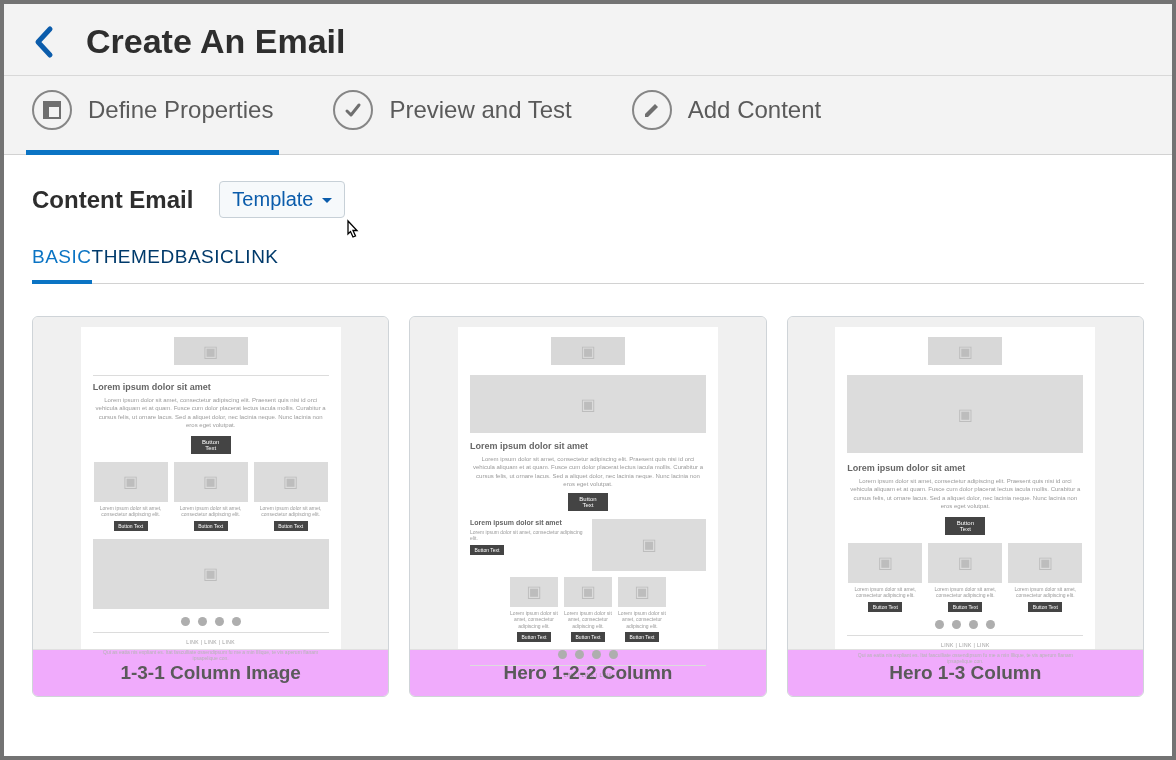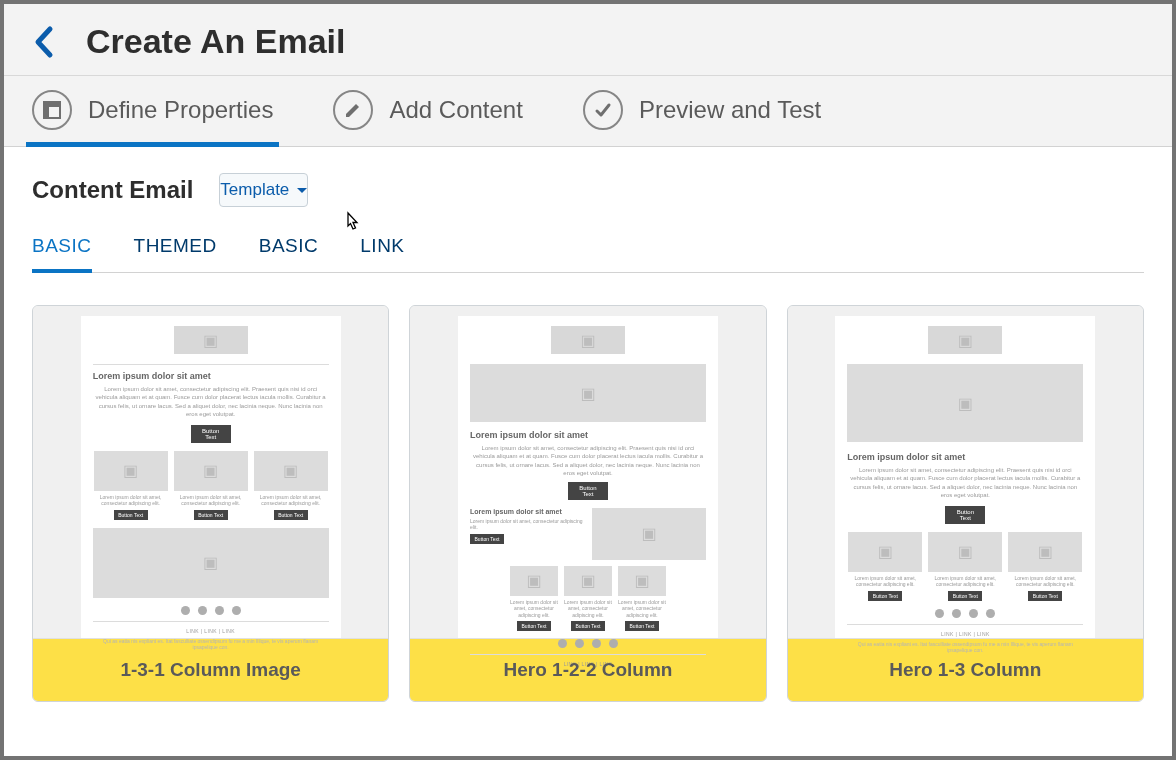--- a/index.html
+++ b/index.html
@@ -38,21 +38,21 @@
     background: #f3f3f3;
     padding: 14px 28px 0;
     display: flex;
     gap: 60px;
     border-bottom: 1px solid #d2d2d2;
   }
   .step {
     display: flex;
     align-items: center;
     gap: 16px;
-    padding-bottom: 16px;
+    padding-bottom: 24px;
     cursor: pointer;
     position: relative;
   }
   .step.active::after{
     content:"";
     position:absolute;
     left:-6px; right:-6px; bottom:-1px;
     height:5px;
     background:#0b74c4;
   }
@@ -75,35 +75,35 @@
   .create-row {
     display:flex; align-items:center; gap:26px;
     margin-bottom:4px;
     position:relative;
   }
   .create-label { font-size:24px; font-weight:700; color:#2e2e2e; }
   .template-btn {
     border:1px solid #c7d0d7;
     background:#f6f9fb;
     color:#0b5cab;
-    font-size:17px;
-    padding:6px 0;
+    font-size:20px;
+    padding:6px 12px;
     border-radius:4px;
     display:flex; align-items:center; gap:8px;
     cursor:pointer;
   }
   .caret { border:5px solid transparent; border-top-color:#0b5cab; transform:translateY(3px); }
   .cursor-ptr {
     position:absolute;
     left:308px; top:38px;
     pointer-events:none;
     color:#000;
   }
   .tabs {
-    display:flex; gap:42px; margin-top:28px;
+    display:flex; margin-top:28px;
     font-size:19px;
     border-bottom:1px solid #d2d2d2;
   }
   .tab { padding:0 0 12px; color:#003a6b; cursor:pointer; font-weight:400; letter-spacing:.5px; }
   .tab.active { color:#0b74c4; border-bottom:4px solid #0b74c4; margin-bottom:-1px; }
 
   .cards {
     display:flex; gap:20px; padding:22px 28px 0;
   }
   .card {
@@ -140,24 +140,24 @@
   .m-small { font-size:5px; color:#9a9a9a; text-align:center; margin-top:3px; line-height:1.3; }
   .m-hero { background:#dcdcdc; height:58px; margin-bottom:8px; display:flex;align-items:center;justify-content:center; }
   .m-heroB { background:#dcdcdc; height:78px; margin-bottom:10px; display:flex;align-items:center;justify-content:center; }
   .m-big { background:#dcdcdc; height:70px; margin-top:8px; display:flex;align-items:center;justify-content:center;}
   .m-socials{ display:flex; gap:8px; justify-content:center; margin:8px 0 4px;}
   .m-soc{ width:9px;height:9px;border-radius:50%;background:#aeaeae; }
   .m-links{ text-align:center; font-size:5px; color:#9a9a9a; letter-spacing:.4px; }
   .m-foot{ text-align:center; font-size:5px; color:#b5b5b5; margin-top:4px; line-height:1.3; }
   .pic-ico{ color:#bdbdbd; }
   .card-title-bar{
-    background:#fde047;
+    background:#f0abfc;
     border-top:1px solid #e0e0e0;
     text-align:center;
-    padding:20px 6px;
+    padding:12px 6px;
     font-size:19px;
     font-weight:700;
     color:#5a5a5a;
   }
   
   .m-half { display:flex; gap:8px; margin-bottom:6px;}
   .m-half .m-txtcol{ width:50%; }
   .m-half .m-imgcol{ width:50%; background:#dcdcdc; height:52px; display:flex;align-items:center;justify-content:center;}
 </style>
 </head>
@@ -179,33 +179,33 @@
         <svg width="20" height="20" viewBox="0 0 20 20">
             <rect x="2" y="2" width="16" height="16" fill="none" stroke="#6f6f6f" stroke-width="2"></rect>
             <rect x="2" y="2" width="16" height="5" fill="#6f6f6f"></rect>
             <rect x="2" y="7" width="5" height="11" fill="#6f6f6f"></rect>
           </svg>
       </div>
       <span class="step-label">Define Properties</span>
     </div>
     <div class="step">
       <div class="step-icon">
+        <svg width="20" height="20" viewBox="0 0 20 20">
+            <polyline points="4,11 8,15 16,5" fill="none" stroke="#6f6f6f" stroke-width="3" stroke-linecap="round" stroke-linejoin="round"></polyline>
+          </svg>
+      </div>
+      <span class="step-label">Preview and Test</span>
+    </div>
+    <div class="step">
+      <div class="step-icon">
         <svg width="18" height="18" viewBox="0 0 18 18">
             <path d="M2 13 L12 3 L15 6 L5 16 L2 16 Z" fill="#6f6f6f"></path>
           </svg>
       </div>
       <span class="step-label">Add Content</span>
-    </div>
-    <div class="step">
-      <div class="step-icon">
-        <svg width="20" height="20" viewBox="0 0 20 20">
-            <polyline points="4,11 8,15 16,5" fill="none" stroke="#6f6f6f" stroke-width="3" stroke-linecap="round" stroke-linejoin="round"></polyline>
-          </svg>
-      </div>
-      <span class="step-label">Preview and Test</span>
     </div>
   </div>
 
   <div class="content">
     <div class="create-row">
       <div class="create-label">Content Email</div>
       <div class="template-btn">
         <span>Template</span>
         <span class="caret"></span>
       </div>

